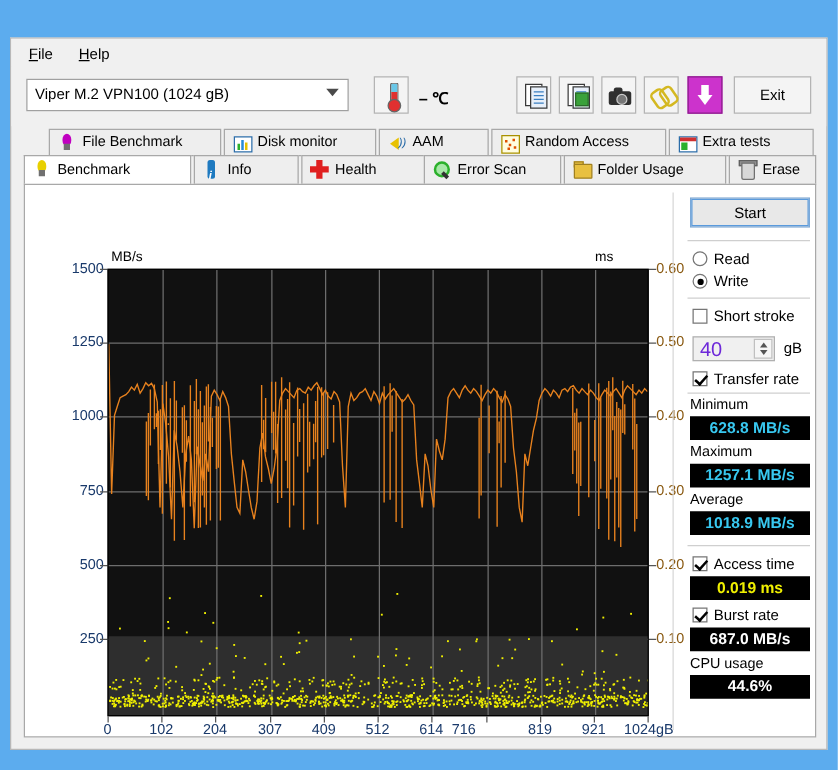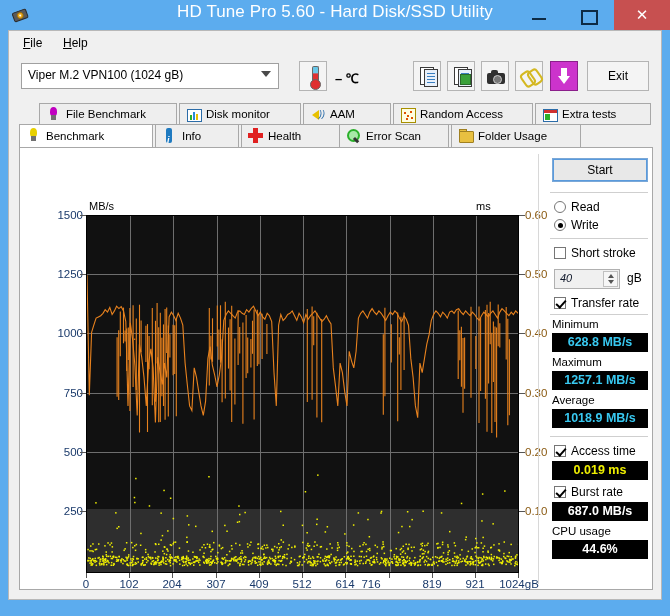--- a/index.html
+++ b/index.html
@@ -255,21 +255,21 @@
   }
   .checkbox.on:after{
     content:"";position:absolute;left:3px;top:0px;width:4px;height:8px;
     border:solid #000;border-width:0 2px 2px 0;transform:rotate(42deg);
   }
   .ctl-label{position:absolute;left:17px;top:0;white-space:nowrap;}
   .spin{
     position:absolute;left:10px;width:66px;height:20px;
     background:#f0f0f0;border:1px solid #b0b0b0;box-sizing:border-box;
   }
-  .spin .v{position:absolute;left:5px;top:2px;font-size:11px;color:#0f172a;font-style:italic;}
+  .spin .v{position:absolute;left:5px;top:2px;font-size:16px;color:#6d28d9;}
   .spin .btns{position:absolute;right:1px;top:1px;width:15px;height:16px;
     border:1px solid #c0c0c0;background:#f6f6f6;box-sizing:border-box;}
   .spin .up{position:absolute;left:4px;top:2px;width:0;height:0;
     border-left:3px solid transparent;border-right:3px solid transparent;
     border-bottom:4px solid #555;}
   .spin .dn{position:absolute;left:4px;bottom:2px;width:0;height:0;
     border-left:3px solid transparent;border-right:3px solid transparent;
     border-top:4px solid #555;}
   .unit-gb{position:absolute;left:83px;font-size:12px;color:#000;}
   .res-cap{position:absolute;left:8px;font-size:11.5px;color:#000;}
@@ -281,37 +281,20 @@
   .res-box.cyan{color:#38c8f0;}
   .res-box.yellow{color:#f0f000;}
   .res-box.white{color:#ffffff;}
   .vdiv{position:absolute;left:518px;top:6px;width:1px;height:430px;background:#d8d8d8;}
 </style>
 </head>
 <body>
 
 <div class="window">
 
-  <div class="titlebar">
-    <div class="app-icon">
-      <svg width="20" height="20" viewBox="0 0 20 20">
-        <g transform="rotate(-20 10 10)">
-          <rect x="3" y="6" width="14" height="9" rx="1.5" fill="#5a5a5a" stroke="#2a2a2a" stroke-width="1"></rect>
-          <circle cx="10" cy="10.5" r="3" fill="#e8a820" stroke="#9a6a00" stroke-width="0.8"></circle>
-          <circle cx="10" cy="10.5" r="1" fill="#fff"></circle>
-        </g>
-      </svg>
-    </div>
-    <div class="title-text">HD Tune Pro 5.60 - Hard Disk/SSD Utility</div>
-    <div class="win-btns">
-      <span class="win-btn"><span class="min-dash"></span></span>
-      <span class="win-btn"><span class="max-sq"></span></span>
-      <span class="win-btn close"><span class="glyph">✕</span></span>
-    </div>
-  </div>
 
   <div class="client">
 
     <div class="menubar">
       <span class="menu-item" style="left:8px"><u>F</u>ile</span>
       <span class="menu-item" style="left:48px"><u>H</u>elp</span>
     </div>
 
     <div class="toolbar">
       <div class="drive-select">
@@ -435,20 +418,27 @@
             <i class="i-mag-h"></i>
           </span>
         <span class="tlabel">Error Scan</span>
       </div>
       <div class="tab" style="left:432px;width:130px">
         <span class="ticon">
             <i class="i-fold-t"></i>
             <i class="i-fold"></i>
           </span>
         <span class="tlabel">Folder Usage</span>
+      </div>
+      <div class="tab" style="left:564px;width:70px">
+        <span class="ticon">
+            <i class="i-bin-l"></i>
+            <i class="i-bin"></i>
+          </span>
+        <span class="tlabel">Erase</span>
       </div>
     </div>
 
     <div class="panel">
 
       <div class="chart-wrap">
         <div class="unit-left">MB/s</div>
         <div class="unit-right">ms</div>
 
         <div class="ylab" style="top:9px">1500</div>

